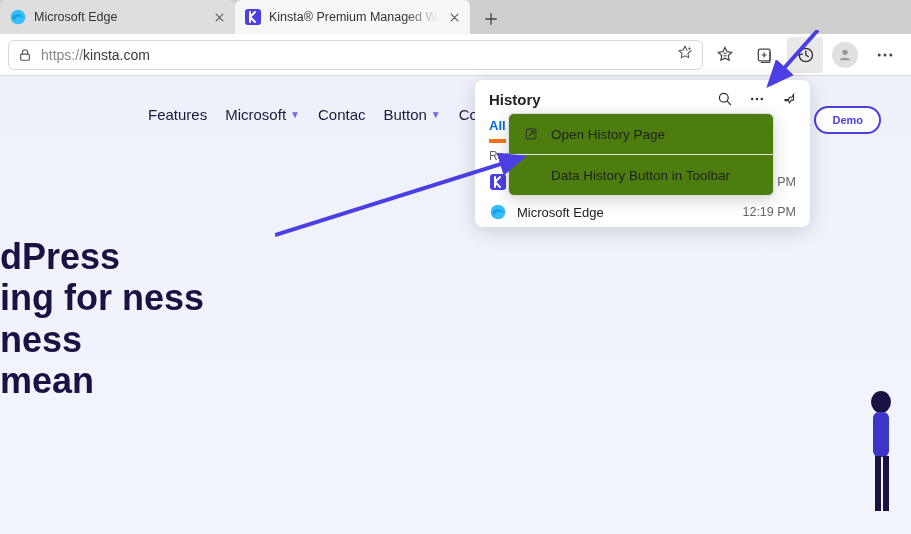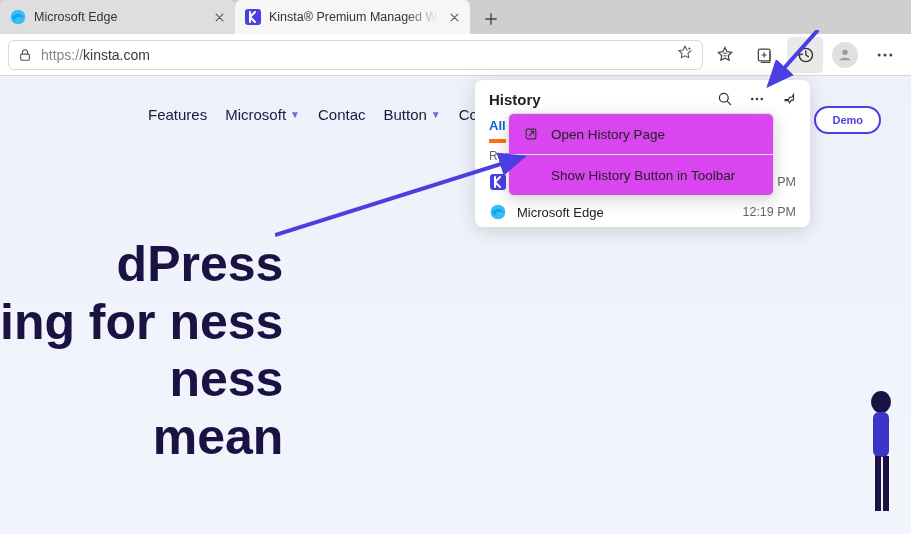--- a/index.html
+++ b/index.html
@@ -146,25 +146,24 @@
     padding: 6px 16px;
     font-size:11px;
     font-weight:600;
     cursor:pointer;
     background:#fff;
   }
 
   .hero {
     position:absolute;
     left:0; top:160px;
-    font-size: 50px;
+    font-size: 36px;
     font-weight: 800;
     color:#1a1242;
     line-height:1.15;
-    text-align:right;
   }
 
   .person-illustration {
     position:absolute;
     right:0;
     bottom:0;
     width:60px;
     height:150px;
   }
 
@@ -233,21 +232,21 @@
   .hp-row .fav { width:18px;height:18px;flex:0 0 18px;display:flex;align-items:center;justify-content:center; }
   .hp-row .label { flex:1; color:#222; white-space:nowrap; overflow:hidden; text-overflow:ellipsis;}
   .hp-row .time { color:#666; font-size:12.5px; }
 
   
   .hp-menu {
     position:absolute;
     top: 33px;
     left: 33px;
     width: 266px;
-    background:#d946ef;
+    background:#4d7c0f;
     border:1px solid #ddd;
     border-radius:6px;
     box-shadow: 0 4px 16px rgba(0,0,0,0.18);
     z-index: 20;
     padding: 4px 0;
   }
   .hp-menu-item {
     display:flex;
     align-items:center;
     gap:12px;
@@ -468,21 +467,21 @@
         <svg viewBox="0 0 16 16" width="14" height="14">
             <rect x="2.5" y="2.5" width="11" height="11" rx="1.5" fill="none" stroke="#333" stroke-width="1.3"></rect>
             <path d="M6 10l5-5M8 5h3v3" fill="none" stroke="#333" stroke-width="1.3" stroke-linecap="round"></path>
           </svg>
       </span>
       <span>Open History Page</span>
     </div>
     <div class="hp-menu-sep"></div>
     <div class="hp-menu-item">
       <span class="mi-icon"></span>
-      <span>Show History Button in Toolbar</span>
+      <span>Data History Button in Toolbar</span>
     </div>
   </div>
 </div>
 
 <svg class="arrow" style="left:275px;top:145px" width="260" height="100">
   <defs>
       <marker id="ah1" markerWidth="8" markerHeight="8" refX="6" refY="3" orient="auto">
         <path d="M0,0 L7,3 L0,6 z" fill="#4b3fe4"></path>
       </marker>
     </defs>

